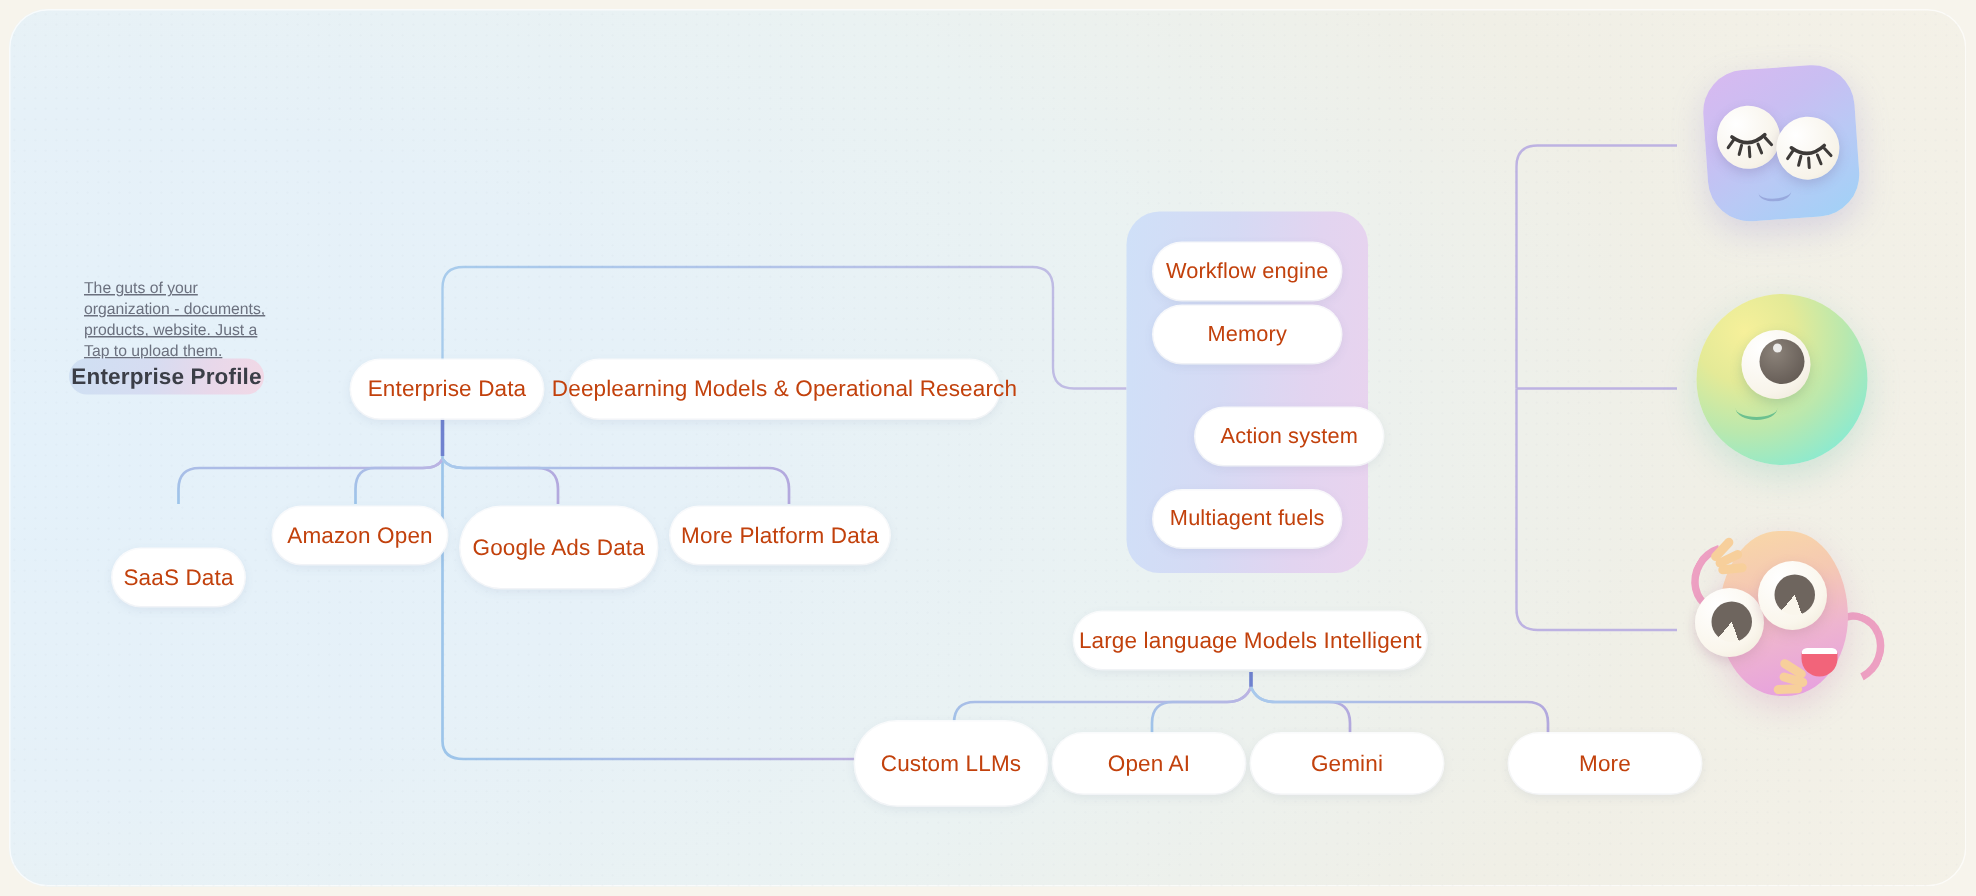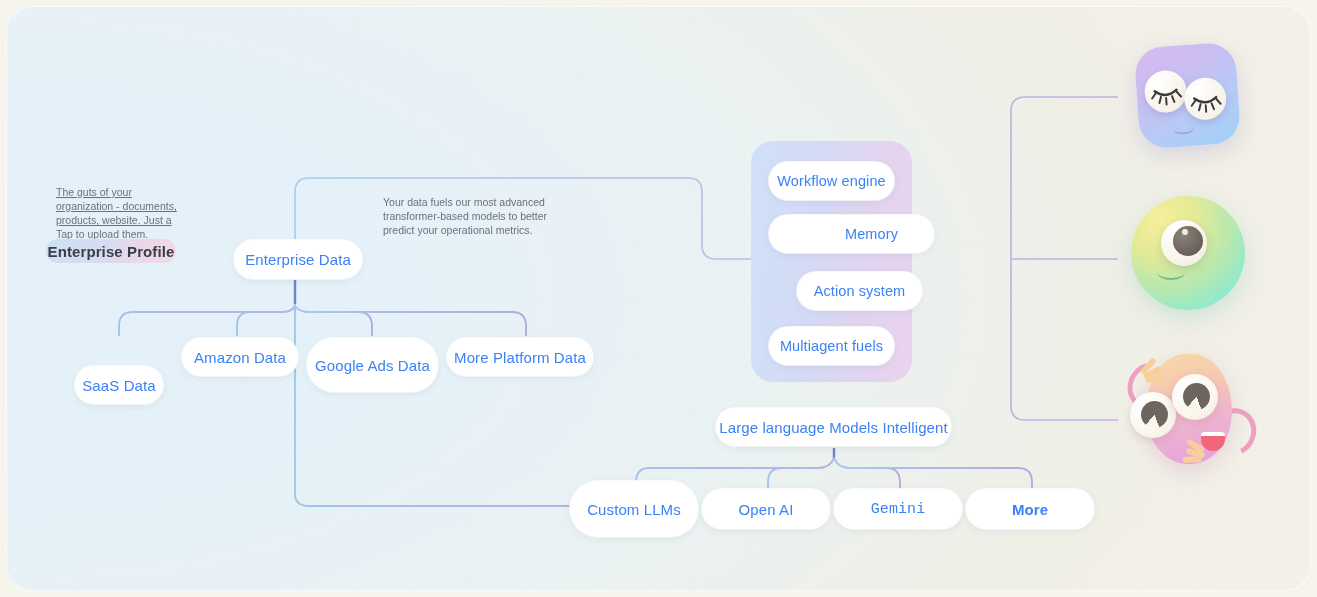--- a/index.html
+++ b/index.html
@@ -31,21 +31,21 @@
     pointer-events: none;
   }
 
   #lines { position: absolute; left:0; top:0; width: 1305px; height: 585px; }
 
   .node {
     position: absolute;
     display: flex; align-items: center; justify-content: center;
     background: #ffffff;
     border-radius: 999px;
-    color: #3b82f6;
+    color: #c2410c;
     font-size: 15px;
     letter-spacing: .1px;
     white-space: nowrap;
     box-shadow: 0 2px 7px rgba(80,100,140,0.10), 0 0 0 1px rgba(255,255,255,0.9);
     z-index: 5;
   }
 
   .node-profile {
     background: linear-gradient(100deg, #cfe0f3 0%, #d6dcf1 42%, #e8d8ea 72%, #f2d9e6 100%);
     font-weight: bold;
@@ -228,44 +228,44 @@
     <path d="M828 452 Q832 462 844 462 H880 Q894 462 894 476 V484" stroke="url(#gBP)" stroke-width="1.8" fill="none"></path>
     <path d="M828 452 Q832 462 844 462 H1012 Q1026 462 1026 476 V484" stroke="url(#gBP)" stroke-width="1.8" fill="none"></path>
 
     <path d="M906 253 H1005" stroke="url(#gAcc)" stroke-width="2.4" fill="none"></path>
     <path d="M1005 253 H1112" stroke="#bdb2e2" stroke-width="1.6" fill="none"></path>
     <path d="M1005 253 Q1005 240 1005 228 V105 Q1005 91 1019 91 H1112" stroke="#bdb2e2" stroke-width="1.6" fill="none"></path>
     <path d="M1005 253 Q1005 266 1005 278 V400 Q1005 414 1019 414 H1112" stroke="#bdb2e2" stroke-width="1.6" fill="none"></path>
   </svg>
 
   <div class="note" style="left:50px; top:180px; width:130px;text-decoration:underline;">The guts of your organization - documents, products, website. Just a Tap to upload them.</div>
-  <div class="note" style="left:377px; top:190px; width:175px;">Your data fuels our most advanced transformer-based models to better predict your operational metrics.</div>
 
   <div class="node node-profile" style="left:40px; top:233px; width:130px; height:24px;">Enterprise Profile</div>
 
   <div class="node" style="left:228px; top:234px; width:128px; height:39px;">Enterprise Data</div>
 
+  <div class="node" style="left:374px; top:234px; width:286px; height:39px;">Deeplearning Models &amp; Operational Research</div>
 
   <div class="node" style="left:69px; top:332px; width:88px; height:38px;margin-top:28px;">SaaS Data</div>
-  <div class="node" style="left:176px; top:332px; width:116px; height:38px;">Amazon Data</div>
+  <div class="node" style="left:176px; top:332px; width:116px; height:38px;">Amazon Open</div>
   <div class="node" style="left:301px; top:332px; width:131px; height:54px;">Google Ads Data</div>
   <div class="node" style="left:441px; top:332px; width:146px; height:38px;">More Platform Data</div>
 
   <div id="stack-panel"></div>
   <div class="node stack-node" style="top:156px;">Workflow engine</div>
-  <div class="node stack-node" style="top:209px;padding-left:40px;">Memory</div>
+  <div class="node stack-node" style="top:198px;">Memory</div>
   <div class="node stack-node" style="top:266px;margin-left:28px;">Action system</div>
   <div class="node stack-node" style="top:321px;">Multiagent fuels</div>
 
   <div class="node" style="left:710px; top:402px; width:235px; height:38px;">Large language Models Intelligent</div>
 
   <div class="node" style="left:564px; top:475px; width:128px; height:56px;">Custom LLMs</div>
   <div class="node" style="left:696px; top:483px; width:128px; height:40px;">Open AI</div>
-  <div class="node" style="left:828px; top:483px; width:128px; height:40px;font-family:Liberation Mono, monospace;">Gemini</div>
-  <div class="node" style="left:960px; top:483px; width:128px; height:40px;font-weight:bold;">More</div>
+  <div class="node" style="left:828px; top:483px; width:128px; height:40px;">Gemini</div>
+  <div class="node" style="left:1000px; top:483px; width:128px; height:40px;">More</div>
 
   <div class="avatar" id="avatar-sleepy">
     <div class="sleepy-eye" id="sleepy-eye-l">
       <svg width="42" height="42" viewBox="0 0 42 42">
         <path d="M10 20 Q21 29 32 20" stroke="#3d3a38" stroke-width="2.4" fill="none" stroke-linecap="round"></path>
         <path d="M11 22 L7 27 M16 26 L14 32 M21 27.5 L21 34 M27 26 L29 32 M32 22 L36 27" stroke="#3d3a38" stroke-width="2" stroke-linecap="round"></path>
       </svg>
     </div>
     <div class="sleepy-eye" id="sleepy-eye-r">
       <svg width="42" height="42" viewBox="0 0 42 42">

